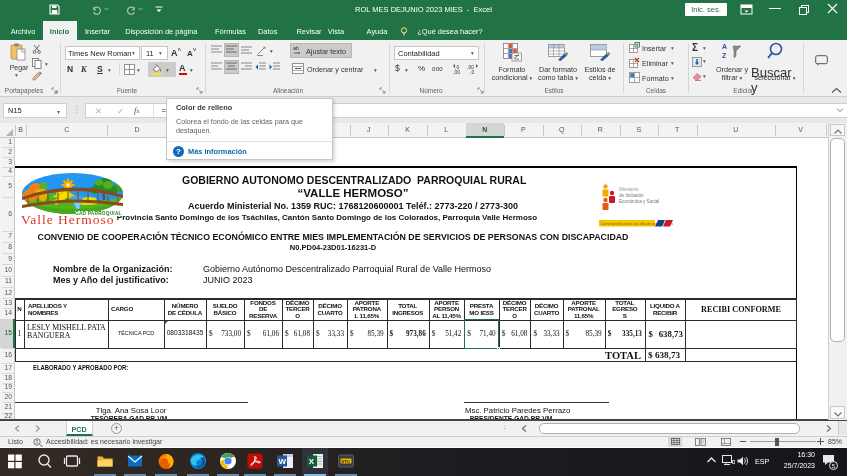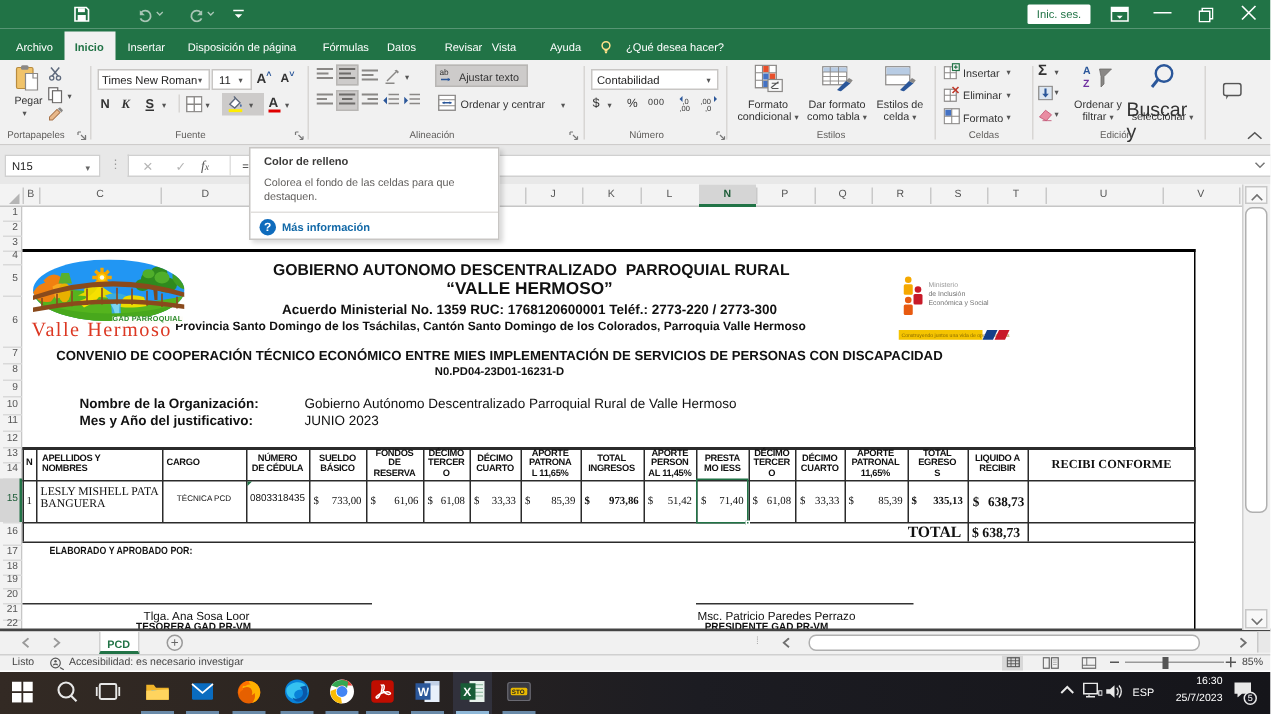--- a/index.html
+++ b/index.html
@@ -40,20 +40,21 @@
       <svg width="5" height="4" viewBox="0 0 5 4">
         <path d="M0.5 1l2 2 2-2" fill="none" stroke="#a8c5b5" stroke-width="0.9"></path>
       </svg>
     </div>
 <div class="abs" style="left:155px;top:6px;width:8px;height:7px">
       <svg width="8" height="7" viewBox="0 0 8 7">
         <path d="M0.5 1h7" stroke="#fff" stroke-width="1"></path>
         <path d="M1.5 3.5l2.5 2.5 2.5-2.5z" fill="#fff"></path>
       </svg>
     </div>
+<div class="abs wtxt" style="left:0;top:5px;width:847px;text-align:center;font-size:7.5px">ROL MES DEJUNIO 2023 MIES &nbsp;-&nbsp; Excel</div>
 <div class="abs" style="left:685px;top:3px;width:42px;height:13px;background:#fff;border-radius:1px;color:#217346;font-size:7.5px;text-align:center;line-height:13px">Inic. ses.</div>
 <div class="abs" style="left:740px;top:4px;width:13px;height:11px">
       <svg width="13" height="11" viewBox="0 0 13 11">
         <rect x="1" y="1" width="11" height="9" fill="none" stroke="#fff" stroke-width="1"></rect>
         <rect x="1" y="1" width="11" height="3" fill="#fff"></rect>
         <path d="M6.5 8.5l-2-2h4z" fill="#fff"></path>
       </svg>
     </div>
 <div class="abs wtxt" style="left:769px;top:8px;width:12px;height:1.2px;background:#fff"></div>
 <div class="abs" style="left:799px;top:4.5px;width:10px;height:10px">

